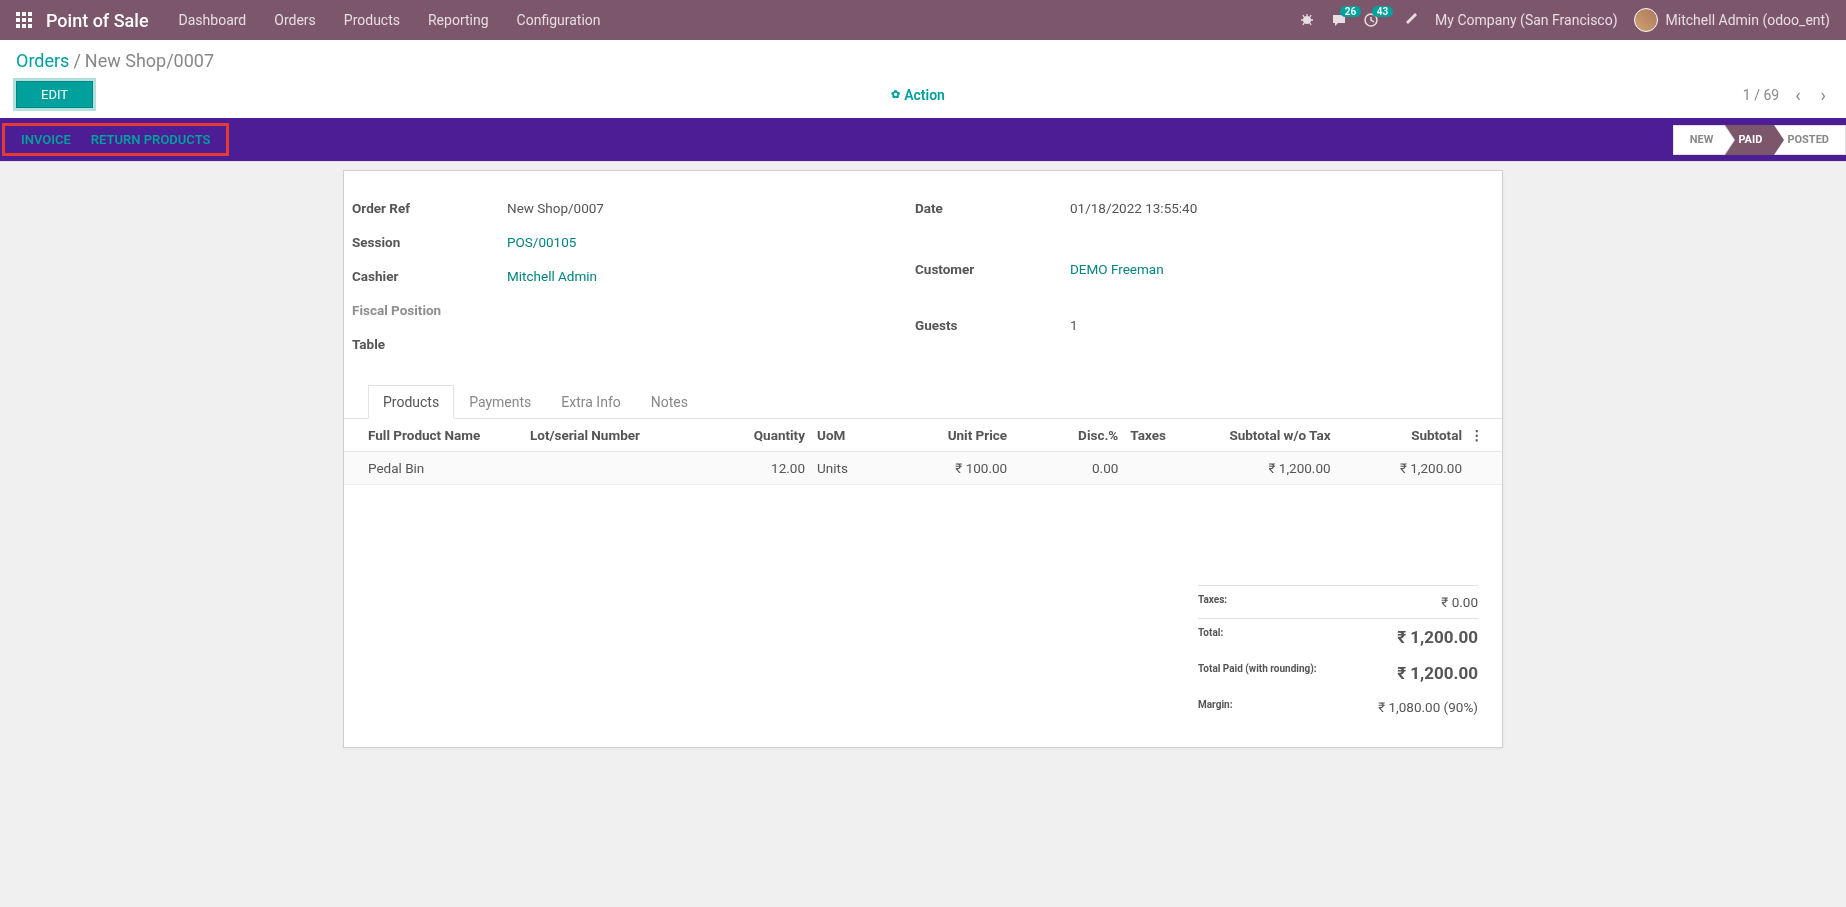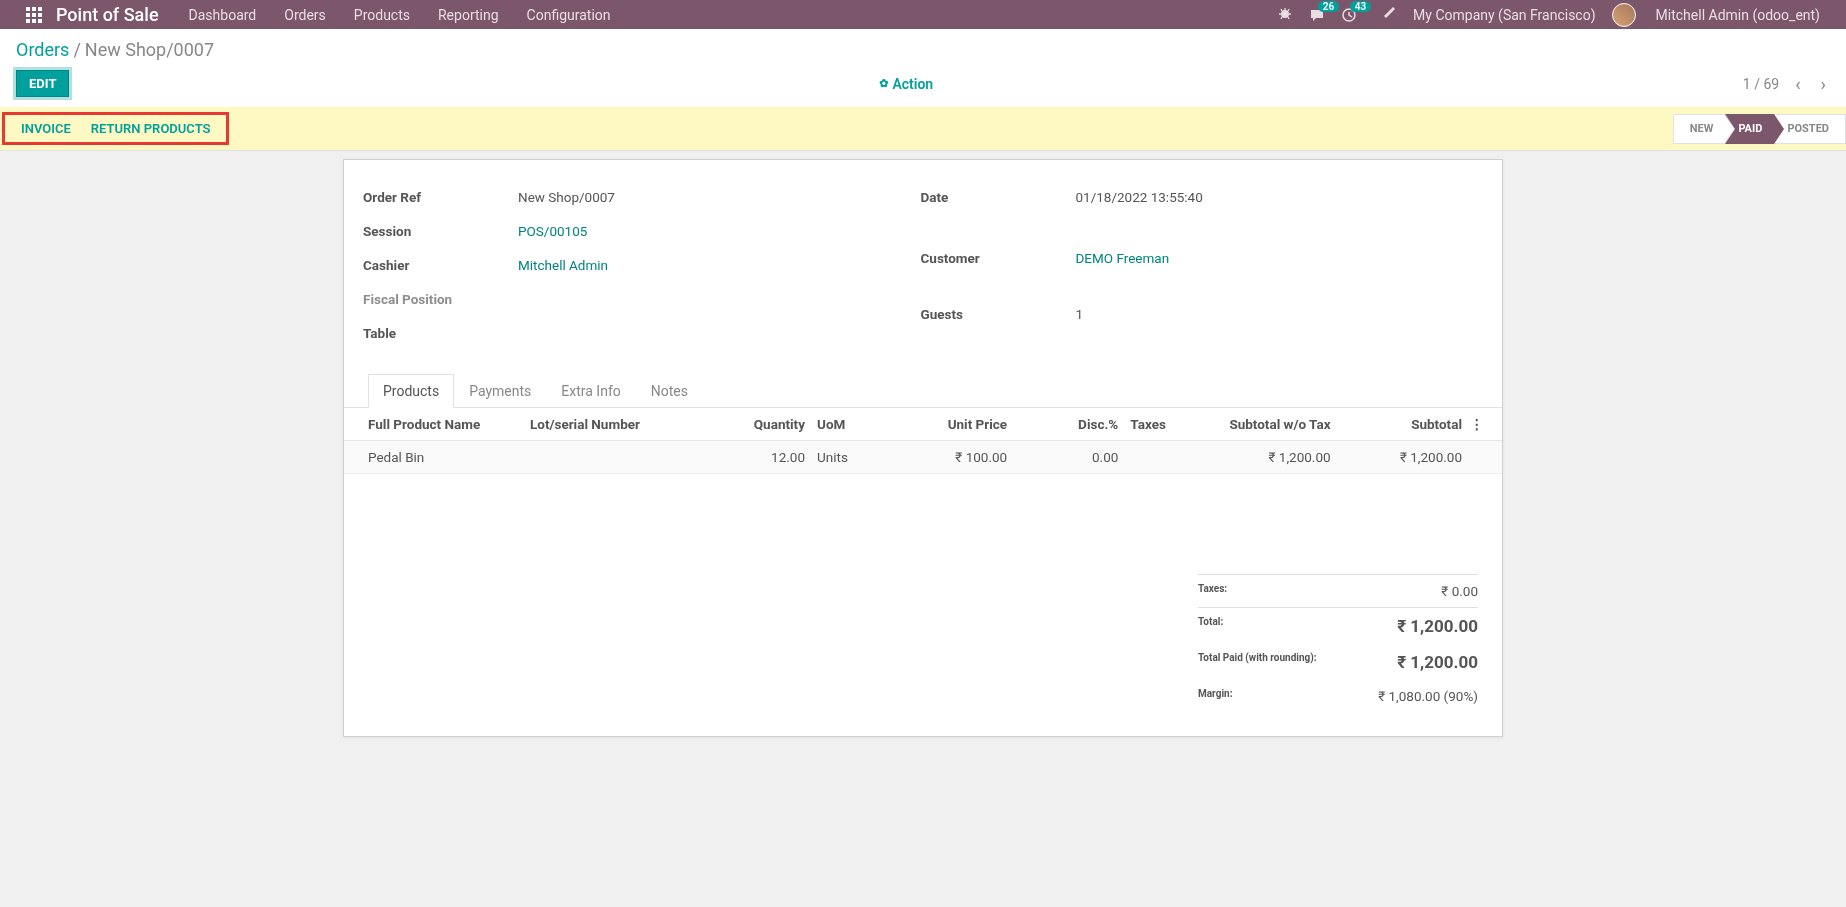--- a/index.html
+++ b/index.html
@@ -1,24 +1,24 @@
 <!DOCTYPE html>
 <html><head>
   <meta charset="utf-8">
   <style>
     * { margin: 0; padding: 0; box-sizing: border-box; font-family: -apple-system, BlinkMacSystemFont, "Segoe UI", Roboto, sans-serif; }
     body { background: #f0f0f0; font-size: 14px; }
     
     
     .top-nav {
       background: #7c566a;
-      height: 29px;
-      display: flex;
-      align-items: center;
-      padding: 0 26px;
+      height: 40px;
+      display: flex;
+      align-items: center;
+      padding: 0 16px;
       color: #fff;
     }
     .apps-icon {
       display: grid;
       grid-template-columns: repeat(3, 4px);
       grid-template-rows: repeat(3, 4px);
       gap: 2px;
       margin-right: 14px;
       cursor: pointer;
     }
@@ -38,21 +38,21 @@
       top: -6px;
       right: -14px;
       background: #00a09d;
       color: #fff;
       font-size: 10px;
       padding: 0 5px;
       border-radius: 8px;
       font-weight: 600;
     }
     .company-name { color: #e8dde3; font-size: 14px; cursor: pointer; }
-    .user-profile { display: flex; align-items: center; gap: 20px; color: #e8dde3; cursor: pointer; }
+    .user-profile { display: flex; align-items: center; gap: 8px; color: #e8dde3; cursor: pointer; }
     .avatar { width: 24px; height: 24px; border-radius: 50%; background: linear-gradient(45deg, #d4a373, #a8775b); border: 1px solid #fff; }
     
     
     .breadcrumb-row {
       background: #fff;
       padding: 10px 16px 0 16px;
       display: flex;
       align-items: center;
     }
     .breadcrumb-link { color: #00a09d; font-size: 18px; cursor: pointer; }
@@ -64,35 +64,35 @@
       background: #fff;
       padding: 10px 16px;
       display: flex;
       align-items: center;
       min-height: 42px;
     }
     .edit-btn {
       background: #00a09d;
       color: #fff;
       border: 1px solid #008784;
-      padding: 5px 12px;
+      padding: 5px 24px;
       font-size: 13px;
-      font-weight: 700;
+      font-weight: 400;
       cursor: pointer;
       box-shadow: 0 0 0 3px #b2e0df;
     }
     .control-center { flex: 1; display: flex; justify-content: center; }
     .action-btn { color: #00a09d; font-weight: 600; cursor: pointer; display: flex; align-items: center; gap: 4px; }
     .gear-small { font-size: 11px; }
     .control-right { display: flex; align-items: center; gap: 12px; color: #888; }
     .pager-arrow { cursor: pointer; color: #888; padding: 0 4px; font-size: 18px; }
     
     
     .action-bar {
-      background: #fef9c3;
+      background: #4c1d95;
       border-bottom: 1px solid #dee2e6;
       display: flex;
       align-items: center;
       padding: 0 0;
       height: 44px;
     }
     .action-buttons {
       display: flex;
       border: 3px solid #e63934;
       padding: 6px 16px;
@@ -156,21 +156,21 @@
     
     .form-wrapper { padding: 8px 0; display: flex; justify-content: center; }
     .form-sheet {
       background: #fff;
       border: 1px solid #d0d0d0;
       width: 1160px;
       padding: 24px 0 24px 0;
       box-shadow: 0 1px 3px rgba(0,0,0,0.06);
     }
     .form-fields {
-      padding: 0 24px 20px 19px;
+      padding: 0 24px 20px 8px;
       display: flex;
     }
     .form-col { flex: 1; }
     .field-row {
       display: flex;
       margin-bottom: 8px;
       min-height: 26px;
       align-items: center;
     }
     .field-label {

